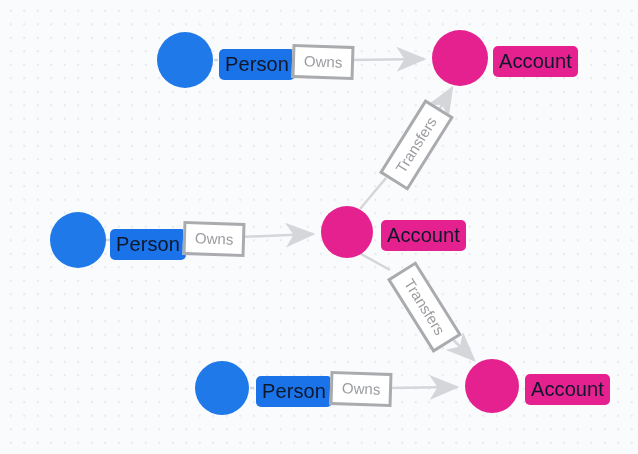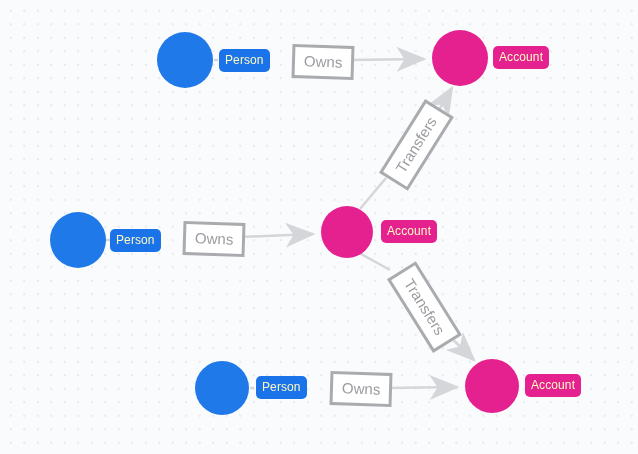--- a/index.html
+++ b/index.html
@@ -30,22 +30,22 @@
   }
   .node {
     position: absolute;
     border-radius: 50%;
   }
   .node-person { background: #1f79e8; }
   .node-account { background: #e5218f; }
 
   .node-label {
     position: absolute;
-    color: #fef9c3;
-    font-size: 12px;
+    color: #0f172a;
+    font-size: 20px;
     line-height: 1;
     padding: 5px 6px 6px 6px;
     border-radius: 5px;
     white-space: nowrap;
     letter-spacing: 0.1px;
   }
   .label-person { background: #1a73e8; }
   .label-account { background: #e5218f; }
 
   .edge-label {

